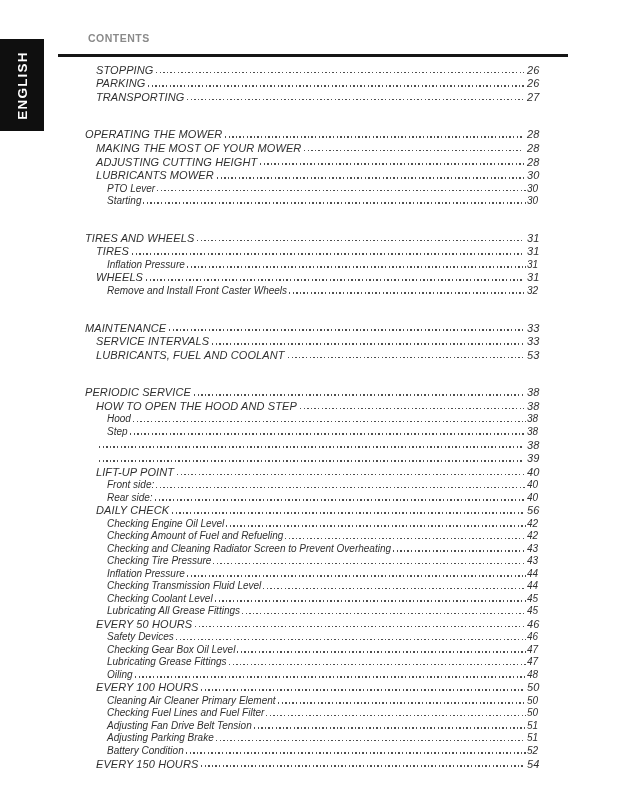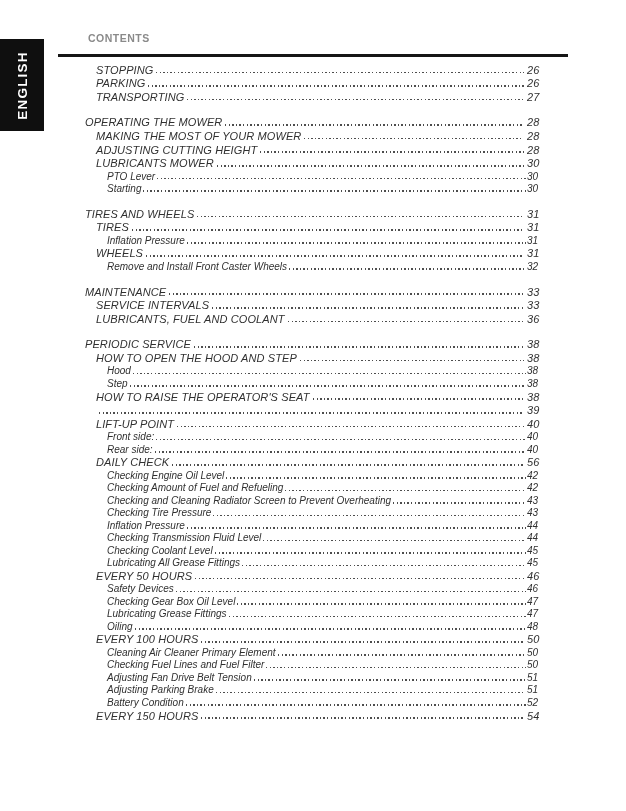--- a/index.html
+++ b/index.html
@@ -45,21 +45,21 @@
     background: #161616;
   }
 
   
   .toc {
     position: absolute;
     left: 85px; top: 62px;
     width: 457px;
     font-style: italic;
   }
-  .toc-group + .toc-group { margin-top: 12px; }
+  .toc-group + .toc-group { margin-top: 24px; }
 
   .toc-row {
     display: flex;
     align-items: flex-end;
     height: 13.6px;
     font-size: 11px;
     letter-spacing: 0.1px;
   }
   .toc-row.l2 { padding-left: 11px; }
   .toc-row.l3 {
@@ -184,21 +184,21 @@
         <span class="toc-page">33</span>
       </div>
       <div class="toc-row l2">
         <span class="toc-title">SERVICE INTERVALS</span>
         <span class="leader"></span>
         <span class="toc-page">33</span>
       </div>
       <div class="toc-row l2">
         <span class="toc-title">LUBRICANTS, FUEL AND COOLANT</span>
         <span class="leader"></span>
-        <span class="toc-page">36</span>
+        <span class="toc-page">53</span>
       </div>
     </div>
     <div class="toc-group">
       <div class="toc-row l1">
         <span class="toc-title">PERIODIC SERVICE</span>
         <span class="leader"></span>
         <span class="toc-page">38</span>
       </div>
       <div class="toc-row l2">
         <span class="toc-title">HOW TO OPEN THE HOOD AND STEP</span>
@@ -209,21 +209,20 @@
         <span class="toc-title">Hood</span>
         <span class="leader"></span>
         <span class="toc-page">38</span>
       </div>
       <div class="toc-row l3">
         <span class="toc-title">Step</span>
         <span class="leader"></span>
         <span class="toc-page">38</span>
       </div>
       <div class="toc-row l2">
-        <span class="toc-title">HOW TO RAISE THE OPERATOR'S SEAT</span>
         <span class="leader"></span>
         <span class="toc-page">38</span>
       </div>
       <div class="toc-row l2">
         <span class="leader"></span>
         <span class="toc-page">39</span>
       </div>
       <div class="toc-row l2">
         <span class="toc-title">LIFT-UP POINT</span>
         <span class="leader"></span>

